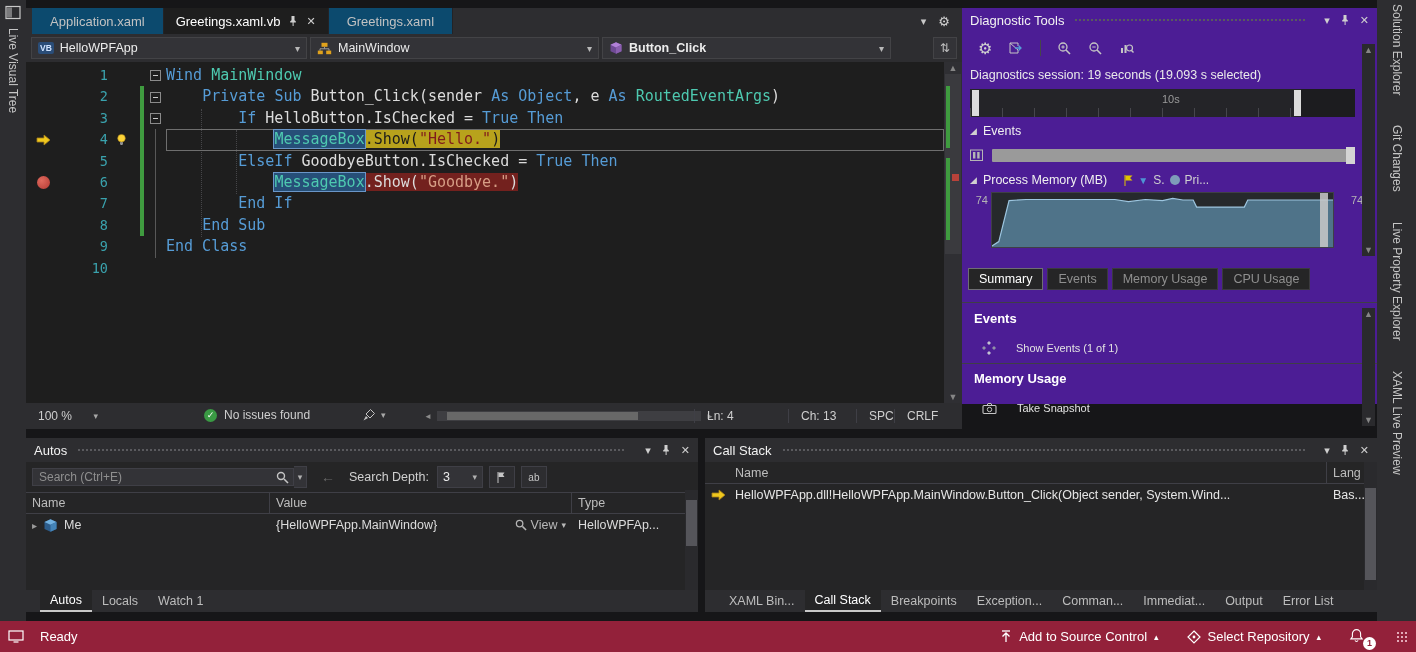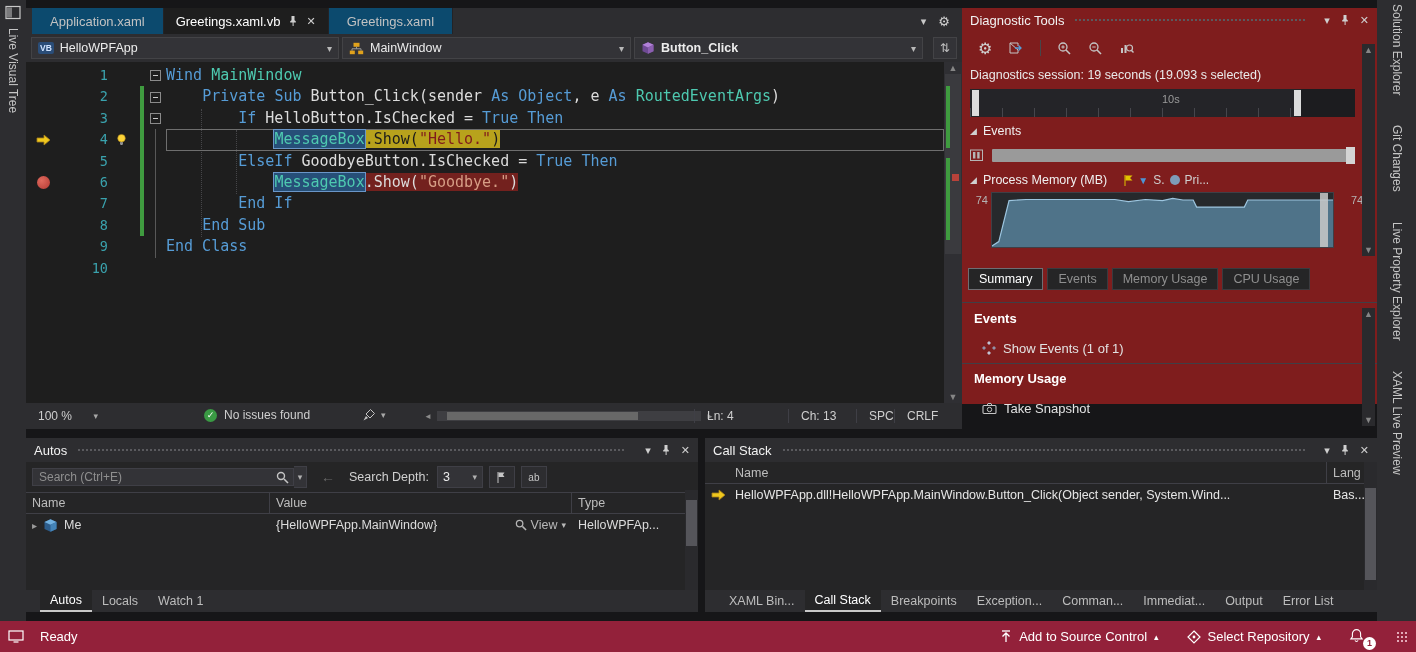--- a/index.html
+++ b/index.html
@@ -18,21 +18,21 @@
 #doc-tabs-list{display:flex;margin-left:6px}
 .doc-tab{display:flex;align-items:center;gap:7px;padding:0 18px;font-size:13px;color:#c2c2c2;background:#0c4a6e;border-right:1px solid #232326}
 .doc-tab.active{background:#1e1e1e;color:#ffffff;padding:0 12px}
 .doc-tab-x{font-size:11px;color:#cfcfcf}
 .doc-tabs-right{margin-left:auto;display:flex;align-items:center;gap:12px;padding:0 12px;color:#c8c8c8}
 .doc-tabs-right .glyph{font-size:11px}
 
 #nav-bar{height:28px;background:#2d2d30;display:flex;align-items:center;gap:3px;padding:0 5px}
 .combo{height:22px;background:#333337;border:1px solid #434346;display:flex;align-items:center;gap:6px;padding:0 6px;font-size:12.5px;color:#ececec}
 .combo .caret{margin-left:auto;color:#b8b8b8;font-size:10px}
-.combo.project{width:308px}.combo.cls{width:289px}.combo.member{width:289px}
+.combo.project{width:276px}.combo.cls{width:289px}.combo.member{width:289px}
 .combo.member .nav-label{font-weight:bold}
 .vb-badge{background:#2a4d78;color:#cfe3ff;font-size:8.5px;font-weight:bold;border-radius:2px;padding:1px 2px}
 .nav-split{width:24px;height:22px;background:#333337;border:1px solid #434346;display:flex;align-items:center;justify-content:center;color:#c0c0c0;font-size:12px;margin-left:auto}
 
 #code-region{position:absolute;left:0;top:54px;right:0;height:341px;background:#1e1e1e;overflow:hidden}
 #code-lines{position:absolute;left:0;top:3px;right:18px}
 .code-line{display:flex;height:21.4px}
 .c-glyph{width:34px;display:flex;align-items:center;justify-content:center}
 .c-num{width:52px;text-align:right;padding-right:4px;color:#3aa2ad;font:13.5px/21.4px "DejaVu Sans Mono",monospace}
 .c-sel{width:28px;display:flex;align-items:center;padding-left:3px}
@@ -67,21 +67,21 @@
 #editor-status .issues{position:absolute;left:178px;top:5px;display:flex;gap:7px;align-items:center}
 .check-ic{width:13px;height:13px;border-radius:50%;background:#3a9a44;color:#fff;font-size:9px;line-height:13px;text-align:center}
 #editor-status .cleanup{position:absolute;left:336px;top:5px;display:flex;gap:5px;align-items:center}
 #hscroll{position:absolute;left:398px;top:6px;width:290px;height:14px;display:flex;align-items:center;gap:5px}
 #hscroll .track{flex:1;height:10px;background:#3e3e42;position:relative}
 #hscroll .hthumb{position:absolute;left:4%;top:1px;bottom:1px;width:72%;background:#686868}
 .stat-cell{position:absolute;top:6px;padding-left:12px;border-left:1px solid #3f3f46}
 #stat-ln{left:668px}#stat-ch{left:762px}#stat-spc{left:830px}#stat-eol{left:868px}
 
 
-#diag-col{position:absolute;left:962px;top:8px;width:415px;height:396px;background:#7f1d1d}
+#diag-col{position:absolute;left:962px;top:8px;width:415px;height:396px;background:#4c1d95}
 .panel-title{height:24px;display:flex;align-items:center;padding:0 8px;color:#f2f2f2;font-size:13px}
 .grip{flex:1;height:4px;margin:0 10px;background-image:radial-gradient(circle,#5a5a5e 1px,transparent 1.2px);background-size:4px 4px;background-position:0 50%}
 .title-ic{color:#cfcfcf;font-size:11px;margin-left:9px;display:flex;align-items:center}
 #diag-toolbar{height:32px;display:flex;align-items:center;gap:16px;padding-left:16px}
 .tool-sep{width:1px;height:16px;background:#46464a}
 .gear-glyph{font-size:16px;color:#d0d0d0}
 #diag-session{height:22px;padding:0 8px;font-size:12.5px;color:#eaeaea;display:flex;align-items:center}
 #diag-timeline{position:relative;height:28px;margin:3px 22px 3px 8px;background:#242428}
 .tl-ticks{position:absolute;left:0;right:0;bottom:0;height:9px;background-image:repeating-linear-gradient(to right,#46464c 0 1px,transparent 1px 32px)}
 .tl-label{position:absolute;left:192px;top:4px;font-size:11px;color:#9a9a9a}
@@ -101,21 +101,21 @@
 .mem-axis.left{text-align:right}
 #mem-plot{flex:1;position:relative;border:1px solid #3f3f46;background:#26292c;margin-right:14px}
 #mem-plot svg{position:absolute;inset:0;width:100%;height:100%}
 .mem-handle{position:absolute;right:5px;top:0;bottom:0;width:8px;background:#c9c9c9;opacity:.85}
 #diag-tabs{display:flex;gap:4px;padding:20px 6px 0 6px;height:46px}
 .diag-tab{height:22px;padding:0 10px;display:flex;align-items:center;font-size:12.5px;color:#8f8f8f;background:#252526;border:1px solid #3a3a3e}
 .diag-tab.active{color:#fff;border-color:#6e6e73}
 #diag-content{position:absolute;left:0;right:0;top:294px;bottom:0;border-top:1px solid #3f3f46}
 .sum-head{height:30px;display:flex;align-items:center;padding:0 12px;font-size:13px;font-weight:bold;color:#fff}
 .sum-head.bordered{border-top:1px solid #3f3f46}
-.sum-row{height:30px;display:flex;align-items:center;gap:7px;padding:0 20px;font-size:13px;color:#e2e2e2}
+.sum-row{height:30px;display:flex;align-items:center;gap:20px;padding:0 20px;font-size:11px;color:#e2e2e2}
 .vscroll{position:absolute;width:13px;background:#2a2a2d;right:2px}
 #diag-sb1{top:36px;height:212px}
 #diag-sb2{top:300px;height:118px}
 .vscroll .sb-arr{background:#2a2a2d}
 
 
 .panel{position:absolute;background:#252526}
 #autos-panel{left:26px;top:438px;width:672px;height:174px}
 #callstack-panel{left:705px;top:438px;width:672px;height:174px}
 .panel .panel-title{background:#2d2d30}

